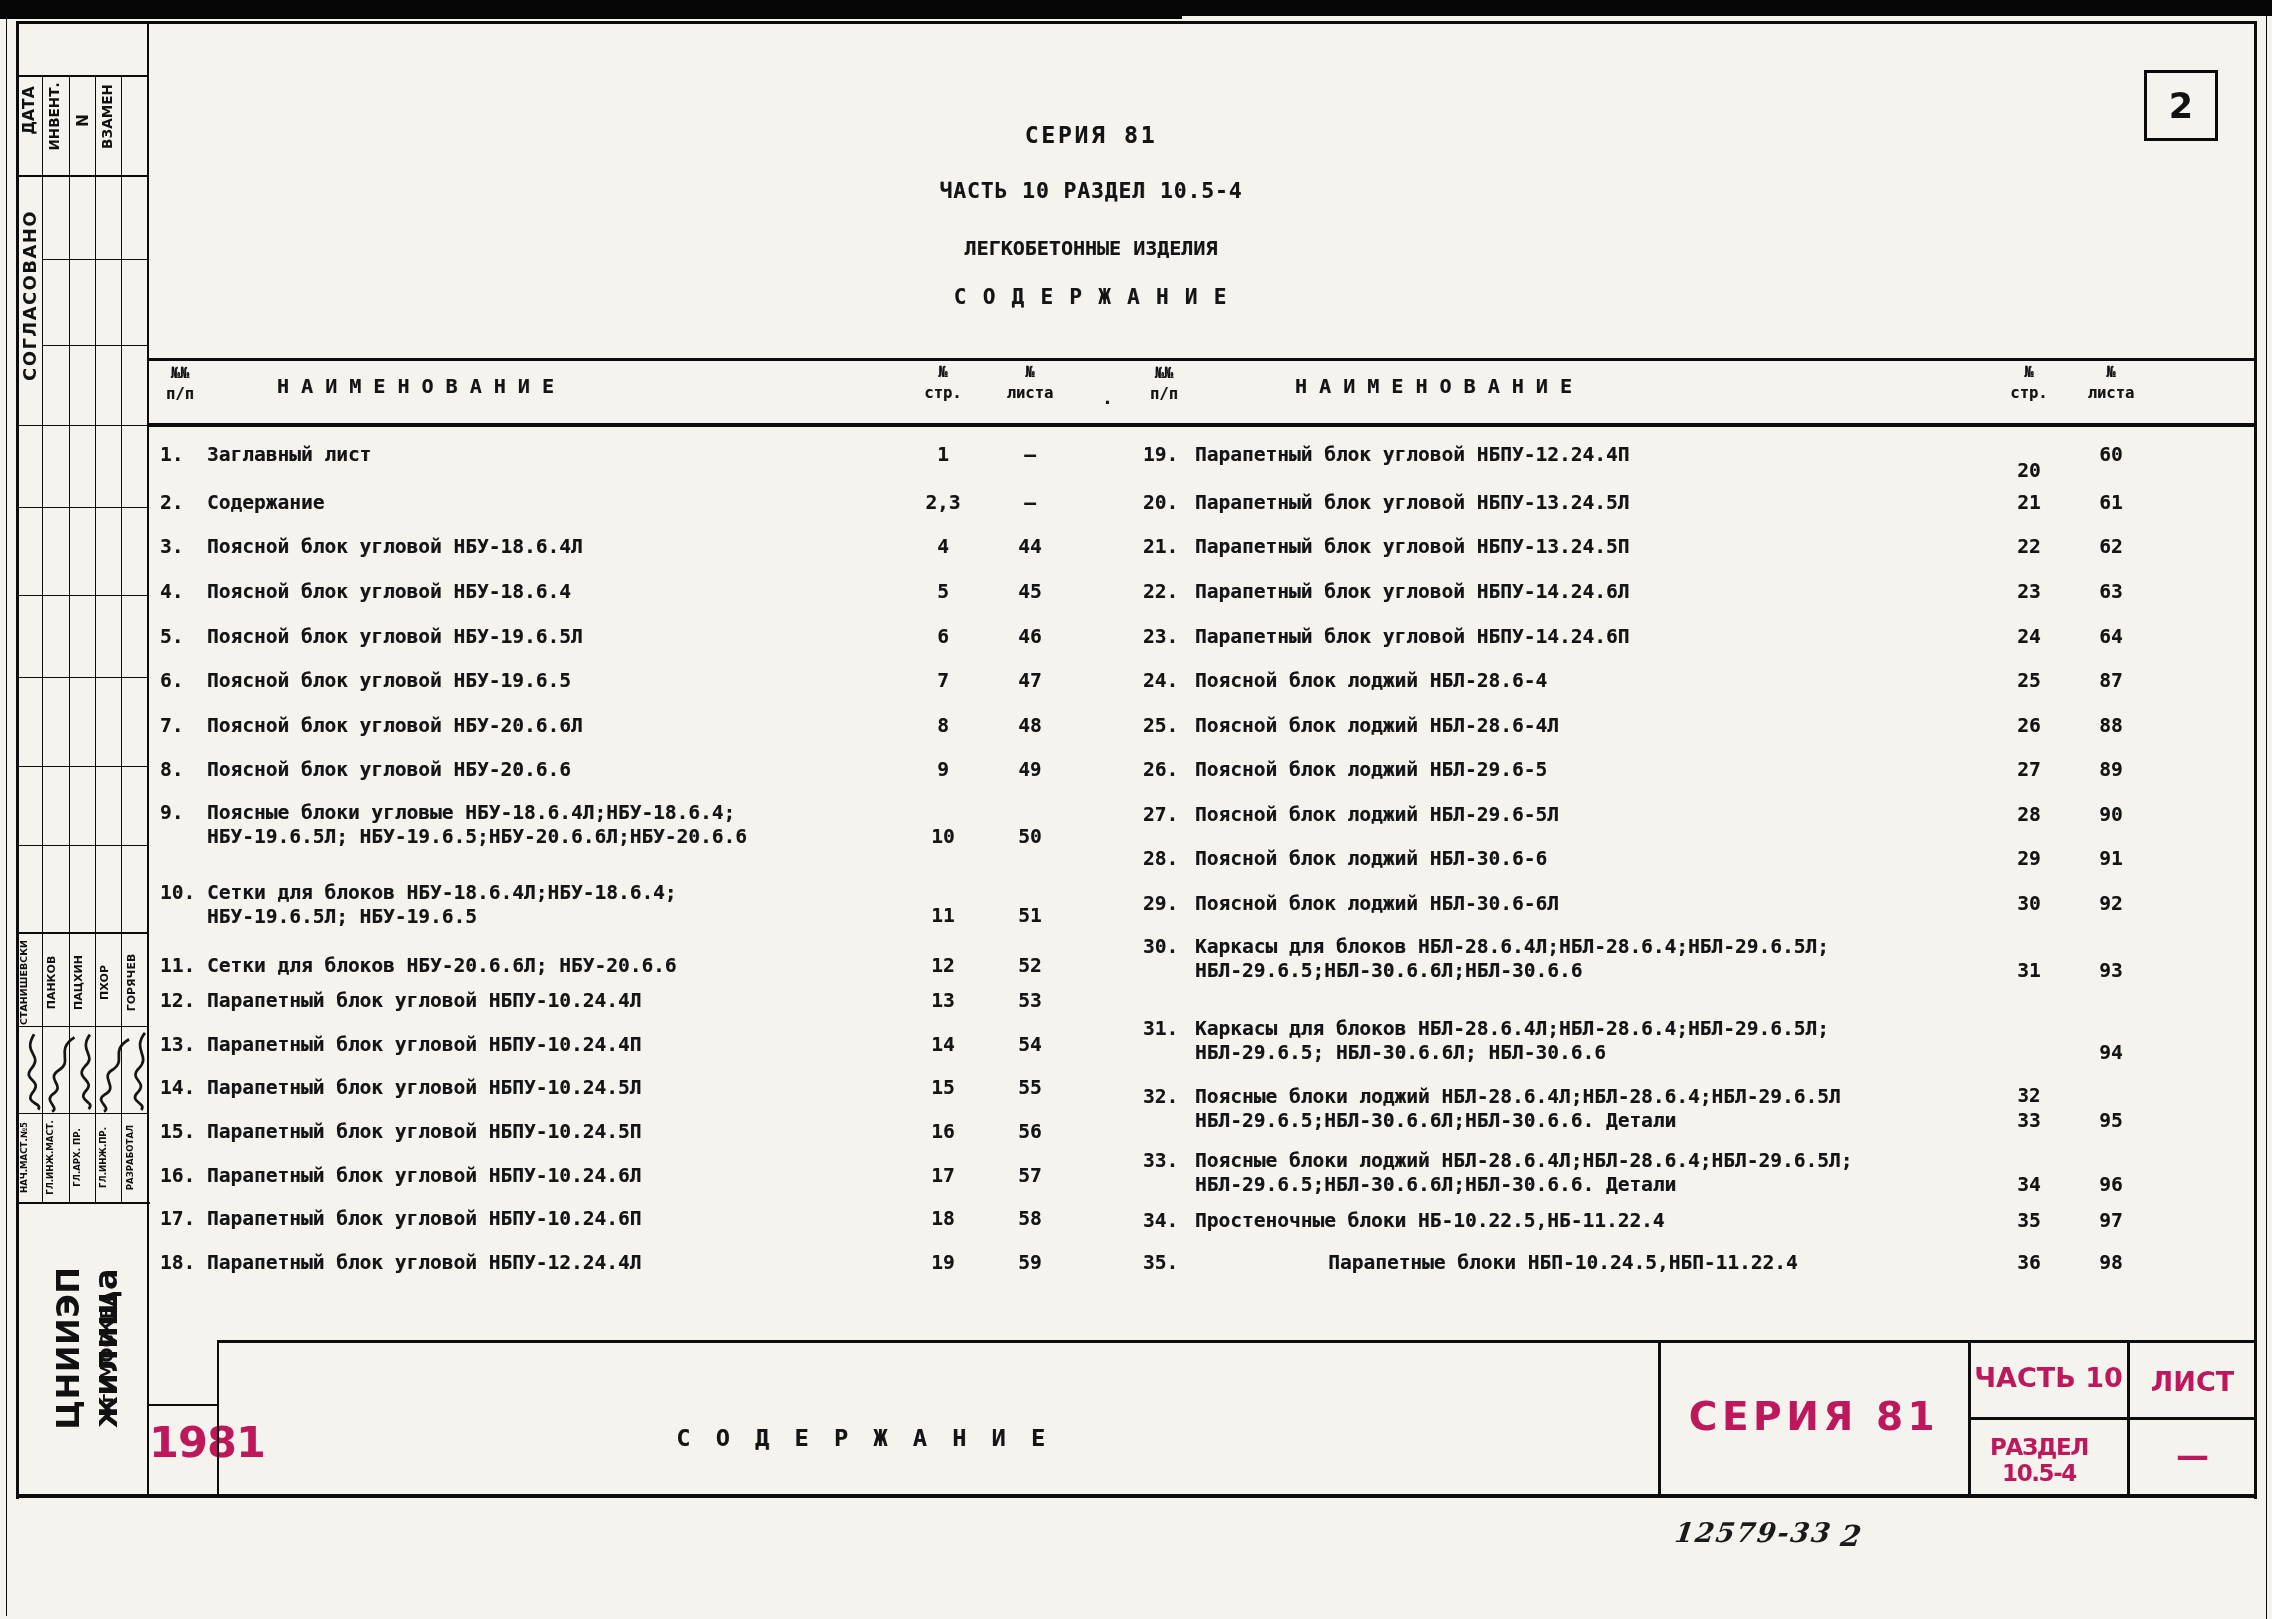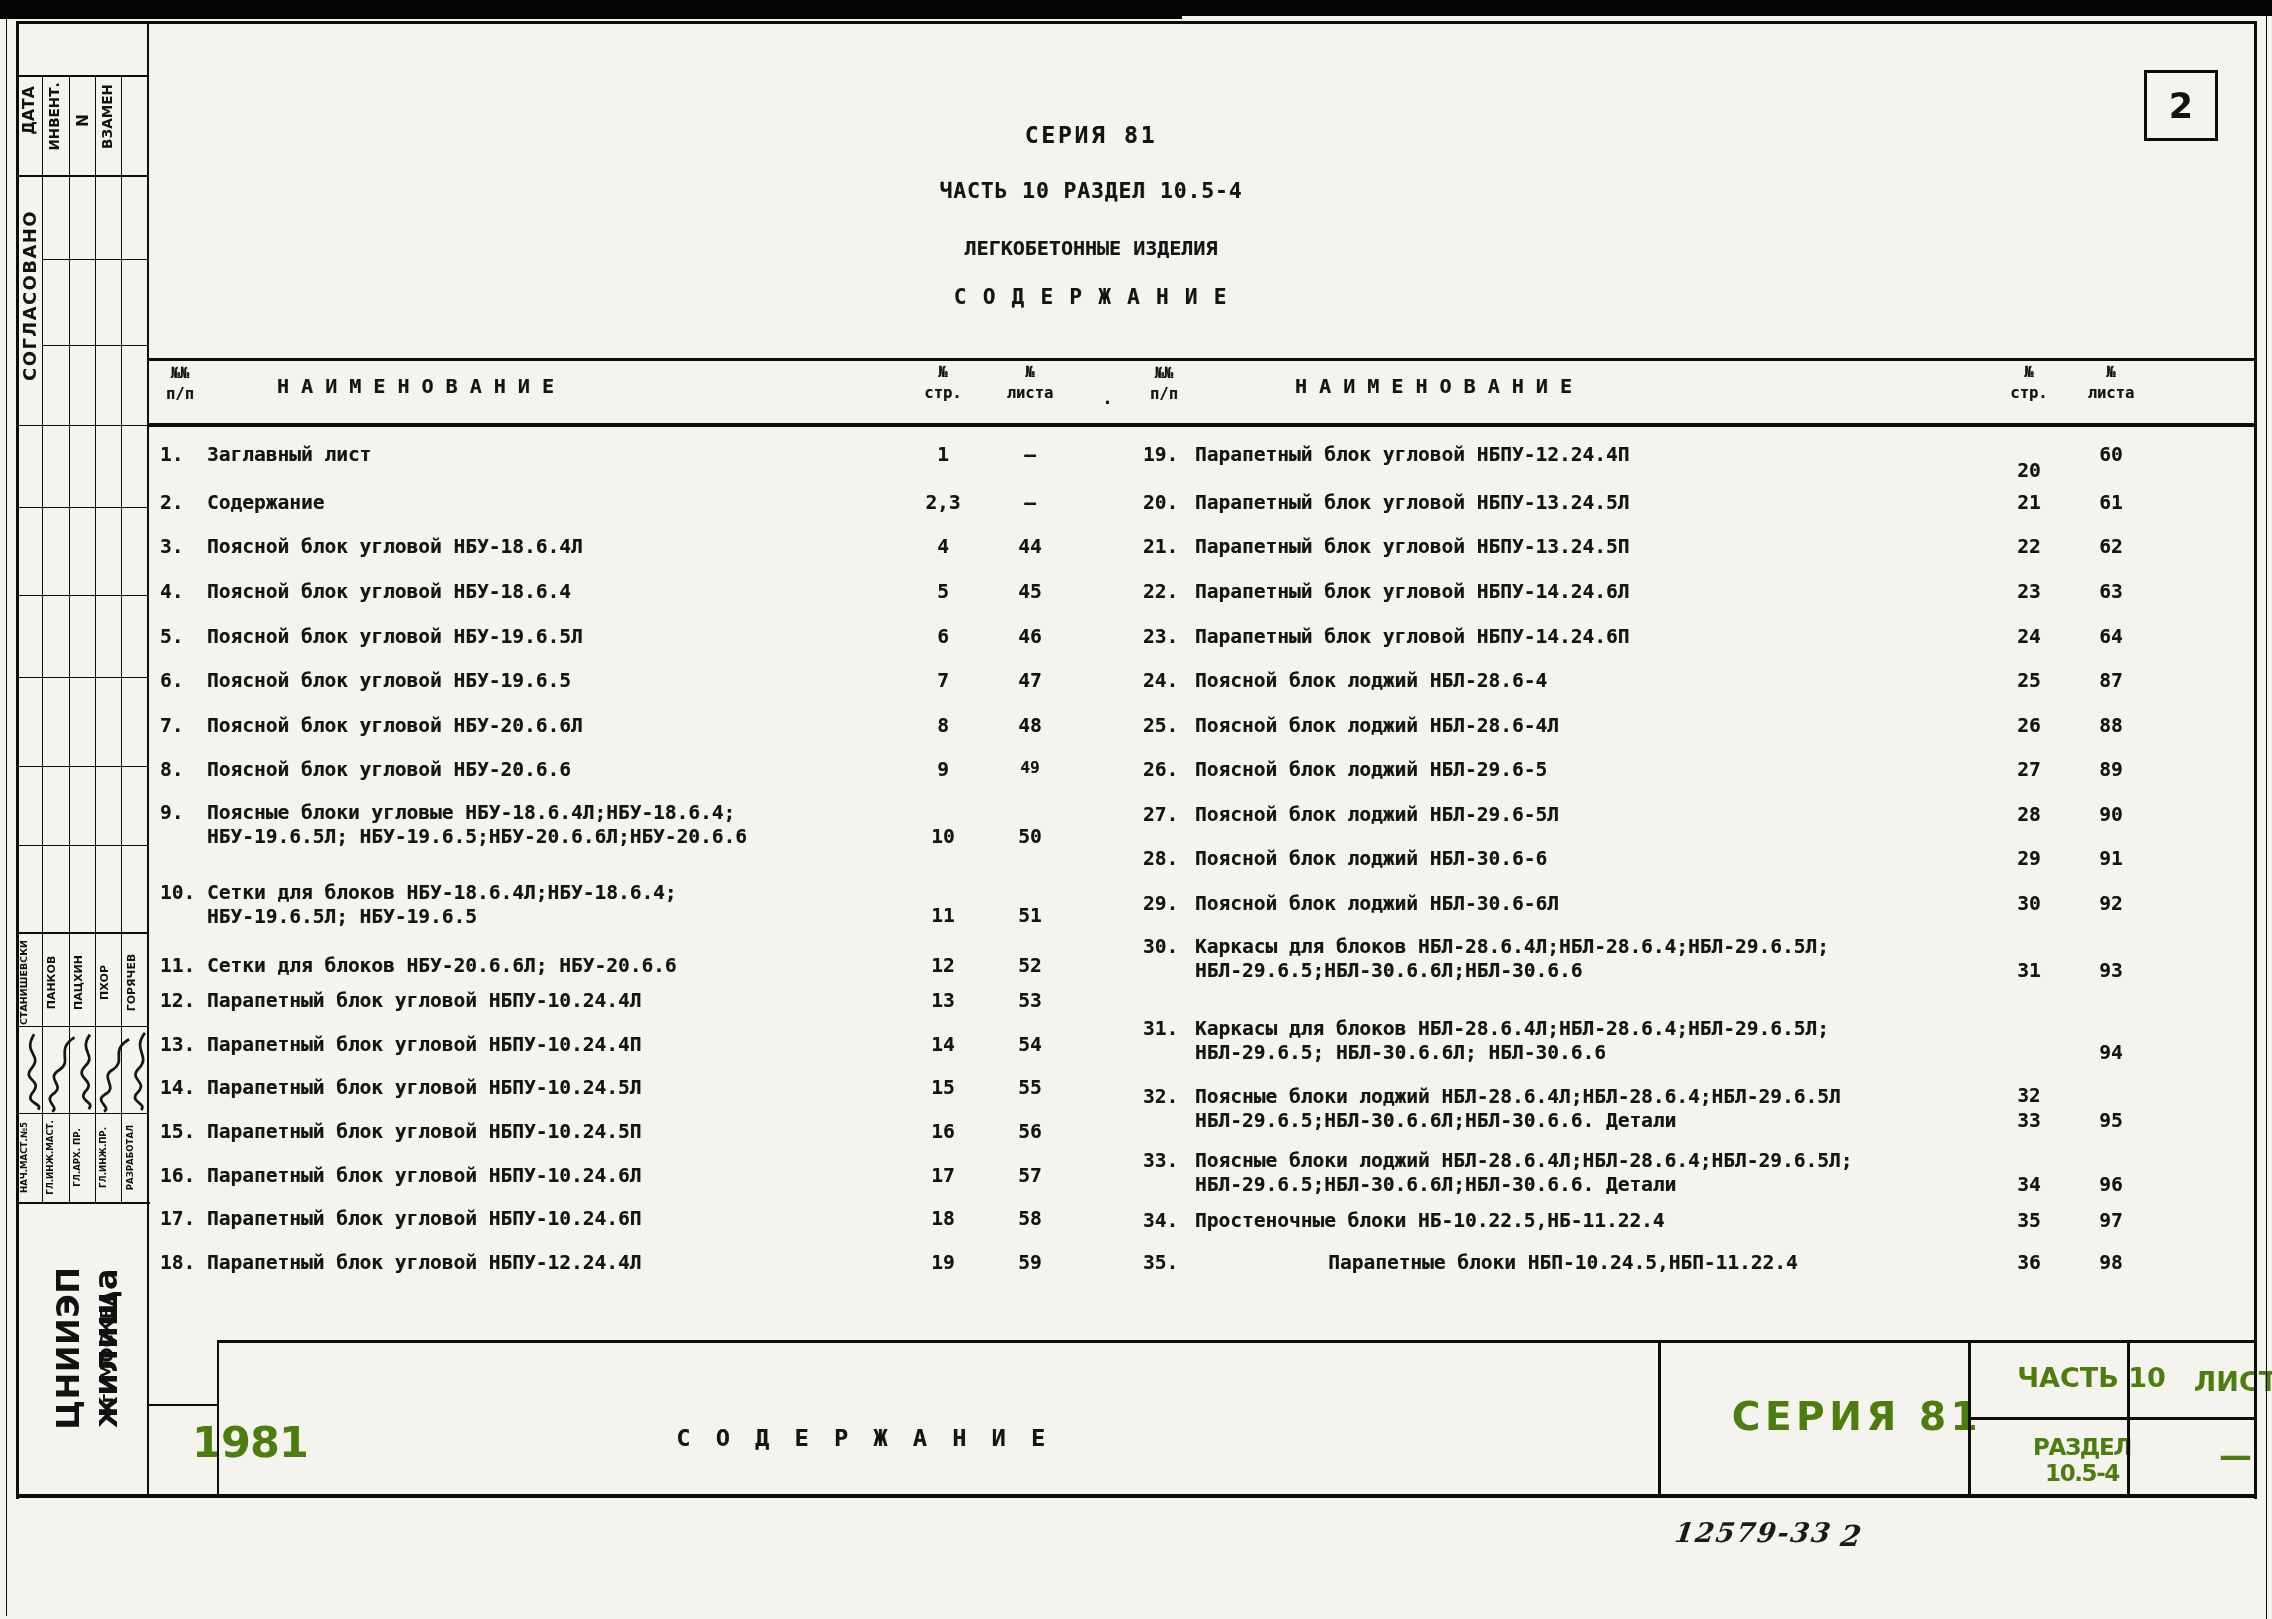--- a/index.html
+++ b/index.html
@@ -4,21 +4,21 @@
 <style>
   html,body{margin:0;padding:0;background:#c9c7c1;}
   #canvas{
     position:relative;width:2277px;height:1619px;overflow:hidden;
     background:#f5f3ee;
     font-family:"DejaVu Sans Mono", monospace;color:#121212;
   }
   .ln{position:absolute;background:#0c0c0c;}
   .tw{position:absolute;font-family:"DejaVu Sans Mono",monospace;font-weight:700;color:#141414;
       text-shadow:0.3px 0.3px 0 rgba(10,10,10,0.45);white-space:pre-line;}
-  .stencil{position:absolute;font-family:"DejaVu Sans",sans-serif;font-weight:700;color:#4d7c0f;padding-left:43px;}
+  .stencil{position:absolute;font-family:"DejaVu Sans",sans-serif;font-weight:700;color:#be185d;}
   .rot{position:absolute;transform-origin:0 0;transform:rotate(-90deg);
        font-family:"DejaVu Sans",sans-serif;font-weight:700;color:#111;text-align:center;}
   .hand{position:absolute;font-family:"DejaVu Serif",serif;font-style:italic;font-weight:700;
         color:#1a1a1a;transform:skewX(-8deg);}
   .ctr{text-align:center;}
   .sig{position:absolute;}
   .topband{position:absolute;left:0;top:0;width:2277px;height:16.4px;background:#050505;}
   .topband2{position:absolute;left:0;top:13.6px;width:1182px;height:5.5px;background:#050505;}
   .pagebox{position:absolute;left:2144px;top:70px;width:68px;height:65px;
            border:3.6px solid #0a0a0a;display:flex;align-items:center;justify-content:center;
@@ -83,21 +83,21 @@
       <div class="tw" style="left: 207px; top: 669px; width: 736px; font-size: 19.5px; line-height: 23.6px;">Поясной блок угловой НБУ-19.6.5</div>
       <div class="tw ctr" style="left: 918px; top: 669px; width: 50px; font-size: 19.5px;">7</div>
       <div class="tw ctr" style="left: 998px; top: 669px; width: 64px; font-size: 19.5px;">47</div>
       <div class="tw" style="left: 160px; top: 714px; width: 45px; font-size: 19.5px;">7.</div>
       <div class="tw" style="left: 207px; top: 714px; width: 736px; font-size: 19.5px; line-height: 23.6px;">Поясной блок угловой НБУ-20.6.6Л</div>
       <div class="tw ctr" style="left: 918px; top: 714px; width: 50px; font-size: 19.5px;">8</div>
       <div class="tw ctr" style="left: 998px; top: 714px; width: 64px; font-size: 19.5px;">48</div>
       <div class="tw" style="left: 160px; top: 758px; width: 45px; font-size: 19.5px;">8.</div>
       <div class="tw" style="left: 207px; top: 758px; width: 736px; font-size: 19.5px; line-height: 23.6px;">Поясной блок угловой НБУ-20.6.6</div>
       <div class="tw ctr" style="left: 918px; top: 758px; width: 50px; font-size: 19.5px;">9</div>
-      <div class="tw ctr" style="left: 998px; top: 758px; width: 64px; font-size: 16px;">49</div>
+      <div class="tw ctr" style="left: 998px; top: 758px; width: 64px; font-size: 19px;">49</div>
       <div class="tw" style="left: 160px; top: 801px; width: 45px; font-size: 19.5px;">9.</div>
       <div class="tw" style="left: 207px; top: 801px; width: 736px; font-size: 19.5px; line-height: 23.6px;">Поясные блоки угловые НБУ-18.6.4Л;НБУ-18.6.4;
 НБУ-19.6.5Л; НБУ-19.6.5;НБУ-20.6.6Л;НБУ-20.6.6</div>
       <div class="tw ctr" style="left: 918px; top: 825px; width: 50px; font-size: 19.5px;">10</div>
       <div class="tw ctr" style="left: 998px; top: 825px; width: 64px; font-size: 19.5px;">50</div>
       <div class="tw" style="left: 160px; top: 881px; width: 45px; font-size: 19.5px;">10.</div>
       <div class="tw" style="left: 207px; top: 881px; width: 736px; font-size: 19.5px; line-height: 23.6px;">Сетки для блоков НБУ-18.6.4Л;НБУ-18.6.4;
 НБУ-19.6.5Л; НБУ-19.6.5</div>
       <div class="tw ctr" style="left: 918px; top: 904px; width: 50px; font-size: 19.5px;">11</div>
       <div class="tw ctr" style="left: 998px; top: 904px; width: 64px; font-size: 19.5px;">51</div>

